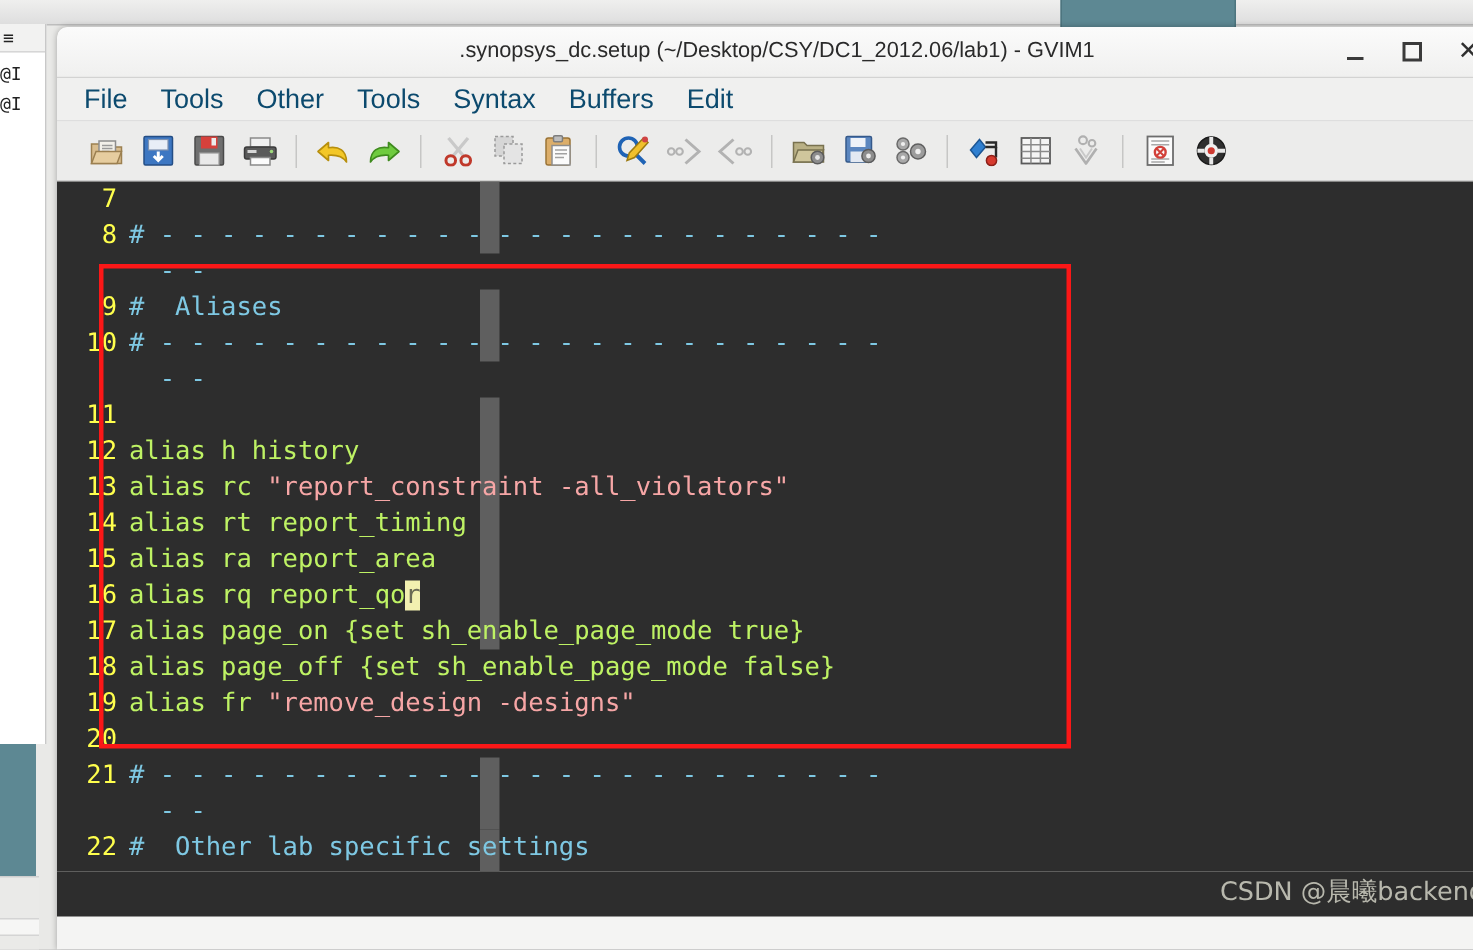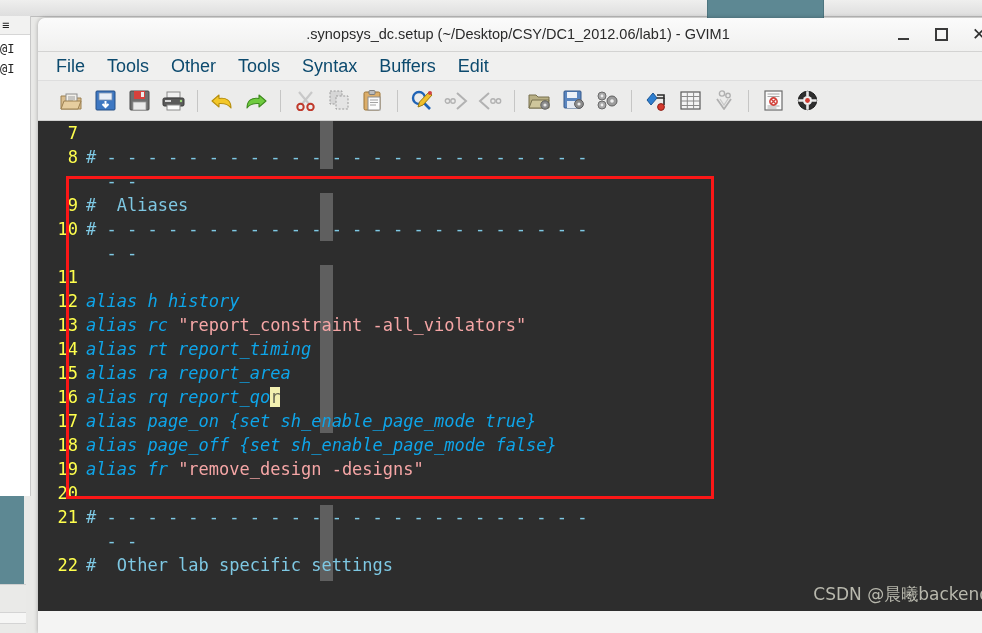--- a/index.html
+++ b/index.html
@@ -226,21 +226,21 @@
     padding-right: 0px;
   }
   .code-text {
     display: inline-block;
     padding-left: 8px;
     color: #e6e6e6;
     flex: 0 0 auto;
   }
   .tok-comment { color: #7ec8e3; }
   .tok-string  { color: #f6a6a6; }
-  .tok-plain   { color: #0ea5e9; font-style: italic; }
+  .tok-plain   { color: #bef264; }
   .cursor-block {
     background: #f2f0b0;
     color: #6a6a55;
   }
 
   
   .col-mark {
     position: absolute;
     width: 13px;
     background: #5f5f5f;

